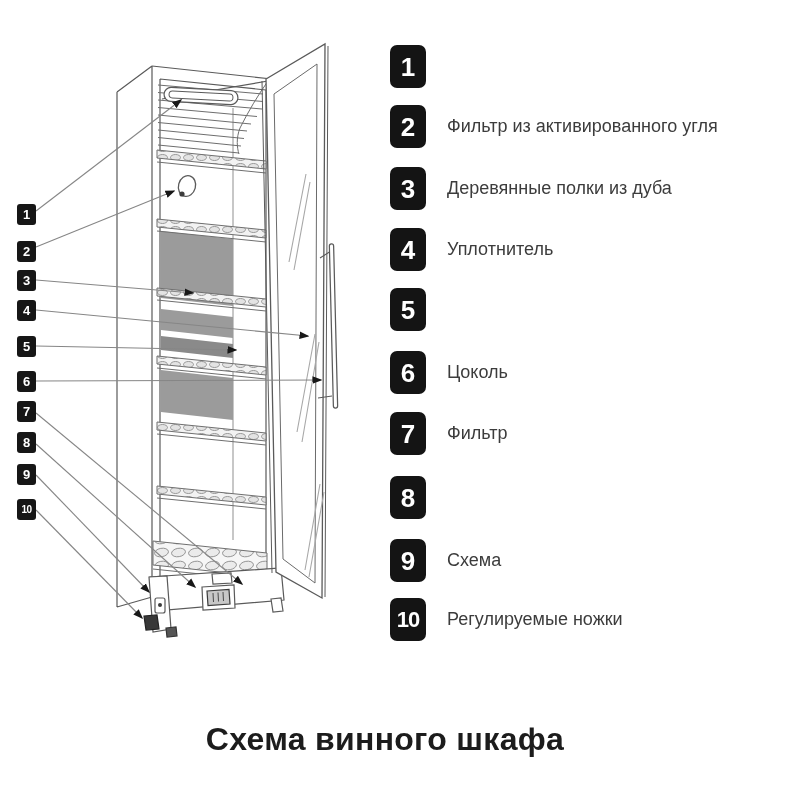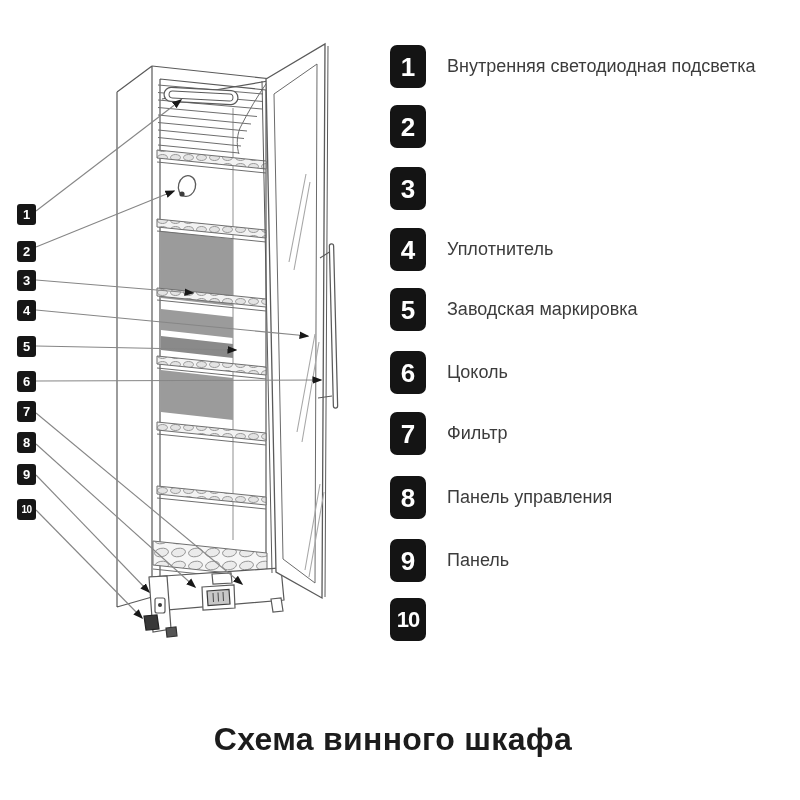--- a/index.html
+++ b/index.html
@@ -25,21 +25,21 @@
   .r5{top:351px}.r6{top:412px}.r7{top:476px}.r8{top:539px}.r9{top:598px}
   .lchip{
     width:36px;height:43px;background:#141414;color:#fff;border-radius:7px;
     font-size:26px;font-weight:bold;display:flex;align-items:center;justify-content:center;
     flex:0 0 auto;line-height:1;
   }
   .r9 .lchip{font-size:22px;letter-spacing:-1px;}
   .llabel{font-size:18px;color:#3c3c3c;white-space:nowrap;}
 
   .title{
-    position:absolute;top:721px;left:8px;width:770px;text-align:center;
+    position:absolute;top:721px;left:0;width:770px;text-align:center;
     font-size:32px;font-weight:700;color:#1c1c1c;letter-spacing:0.3px;
   }
 </style>
 </head>
 <body>
 
 <div class="canvas">
 
   <svg width="800" height="800" viewBox="0 0 800 800">
     <defs>
@@ -177,51 +177,51 @@
   <div class="co-chip c5">5</div>
   <div class="co-chip c6">6</div>
   <div class="co-chip c7">7</div>
   <div class="co-chip c8">8</div>
   <div class="co-chip c9">9</div>
   <div class="co-chip c10">10</div>
 
   <div class="legend">
     <div class="lrow r0">
       <div class="lchip">1</div>
-      <div class="llabel">Внутренняя светодиодная подсветка</div>
     </div>
     <div class="lrow r1">
       <div class="lchip">2</div>
+      <div class="llabel">Фильтр из активированного угля</div>
     </div>
     <div class="lrow r2">
       <div class="lchip">3</div>
+      <div class="llabel">Деревянные полки из дуба</div>
     </div>
     <div class="lrow r3">
       <div class="lchip">4</div>
       <div class="llabel">Уплотнитель</div>
     </div>
     <div class="lrow r4">
       <div class="lchip">5</div>
-      <div class="llabel">Заводская маркировка</div>
     </div>
     <div class="lrow r5">
       <div class="lchip">6</div>
       <div class="llabel">Цоколь</div>
     </div>
     <div class="lrow r6">
       <div class="lchip">7</div>
       <div class="llabel">Фильтр</div>
     </div>
     <div class="lrow r7">
       <div class="lchip">8</div>
-      <div class="llabel">Панель управления</div>
     </div>
     <div class="lrow r8">
       <div class="lchip">9</div>
-      <div class="llabel">Панель</div>
+      <div class="llabel">Схема</div>
     </div>
     <div class="lrow r9">
       <div class="lchip">10</div>
+      <div class="llabel">Регулируемые ножки</div>
     </div>
   </div>
 
   <div class="title">Схема винного шкафа</div>
 </div>
 
 </body></html>

